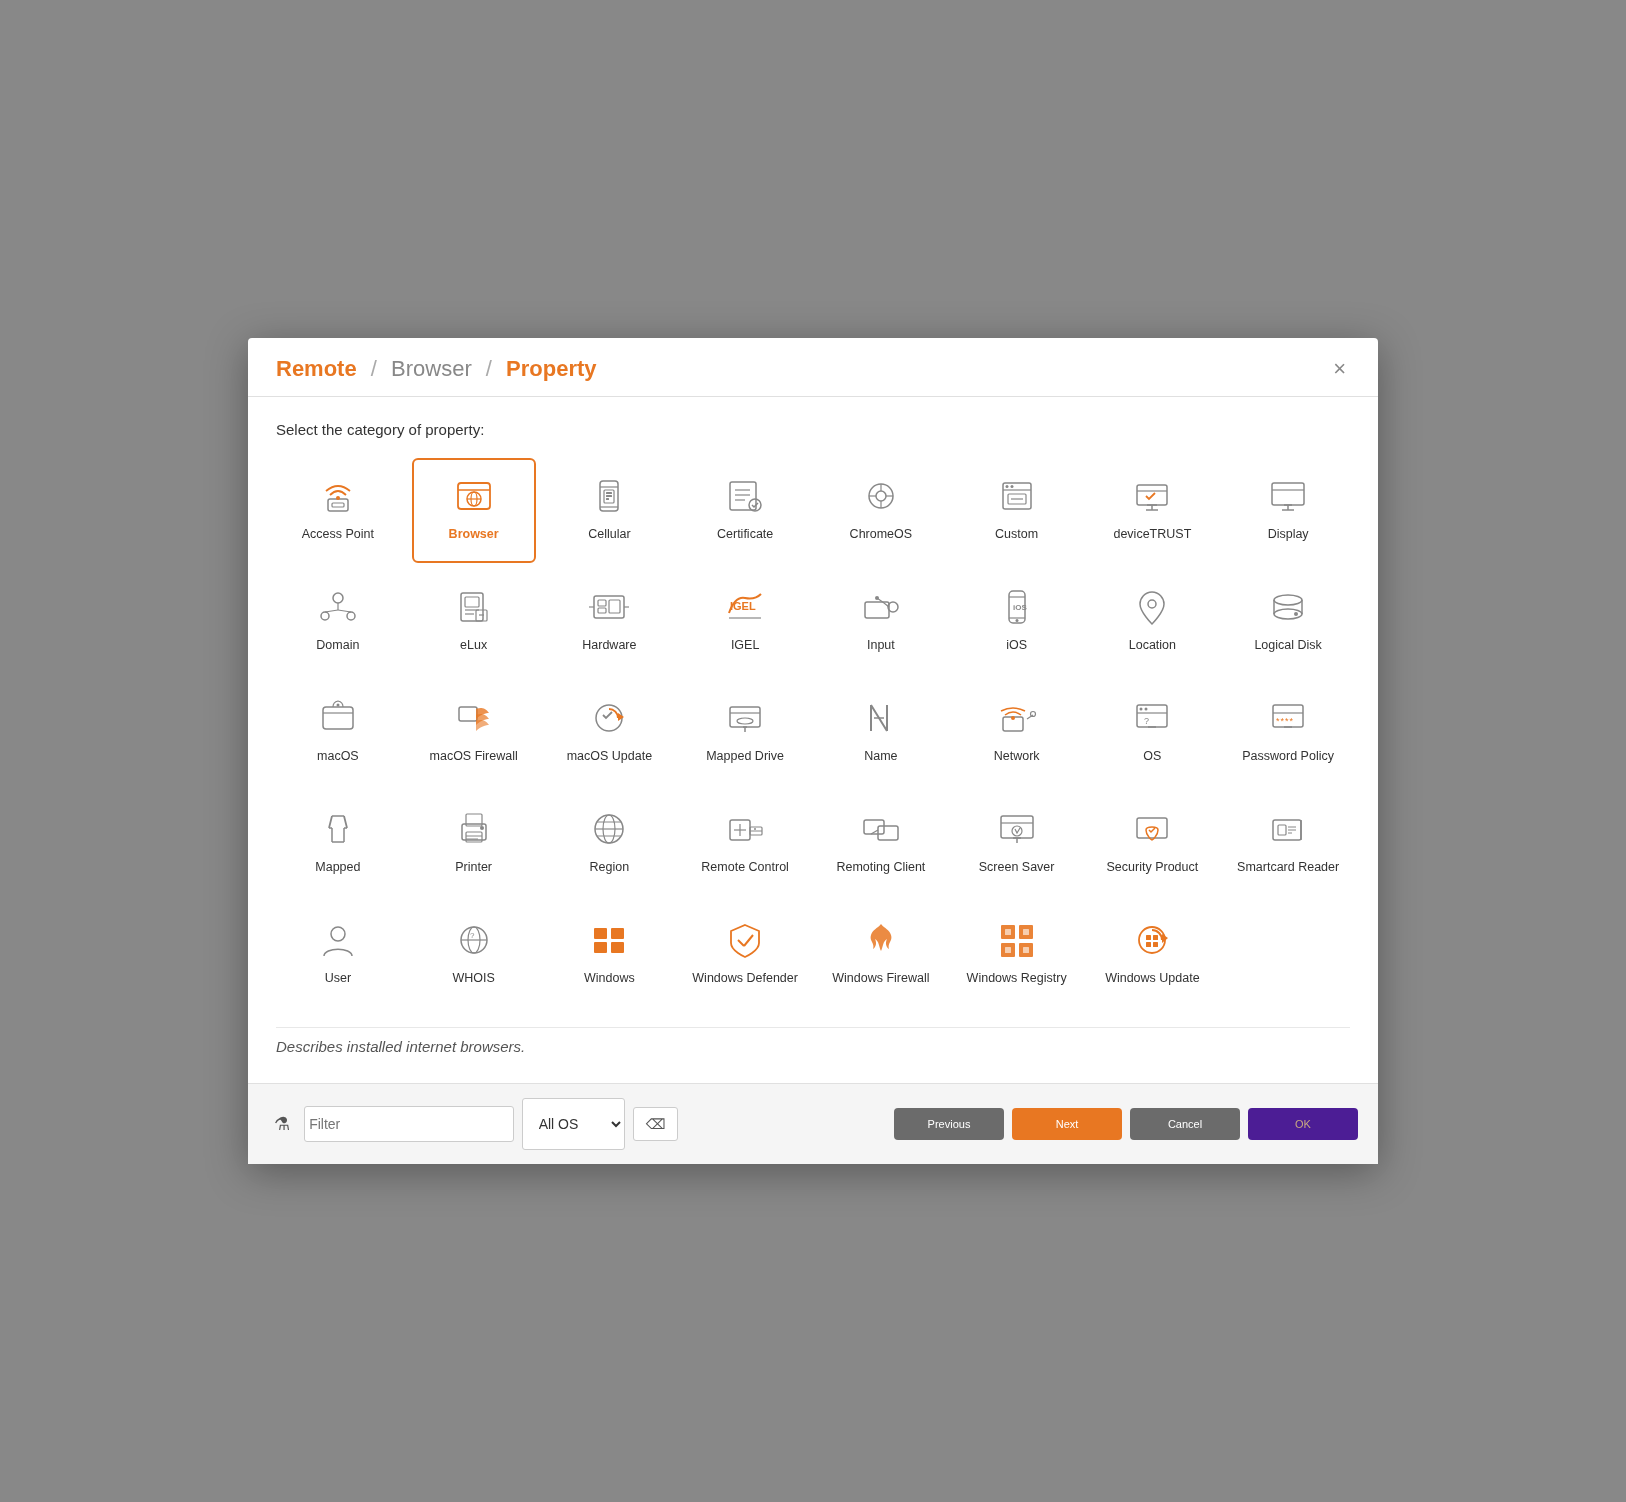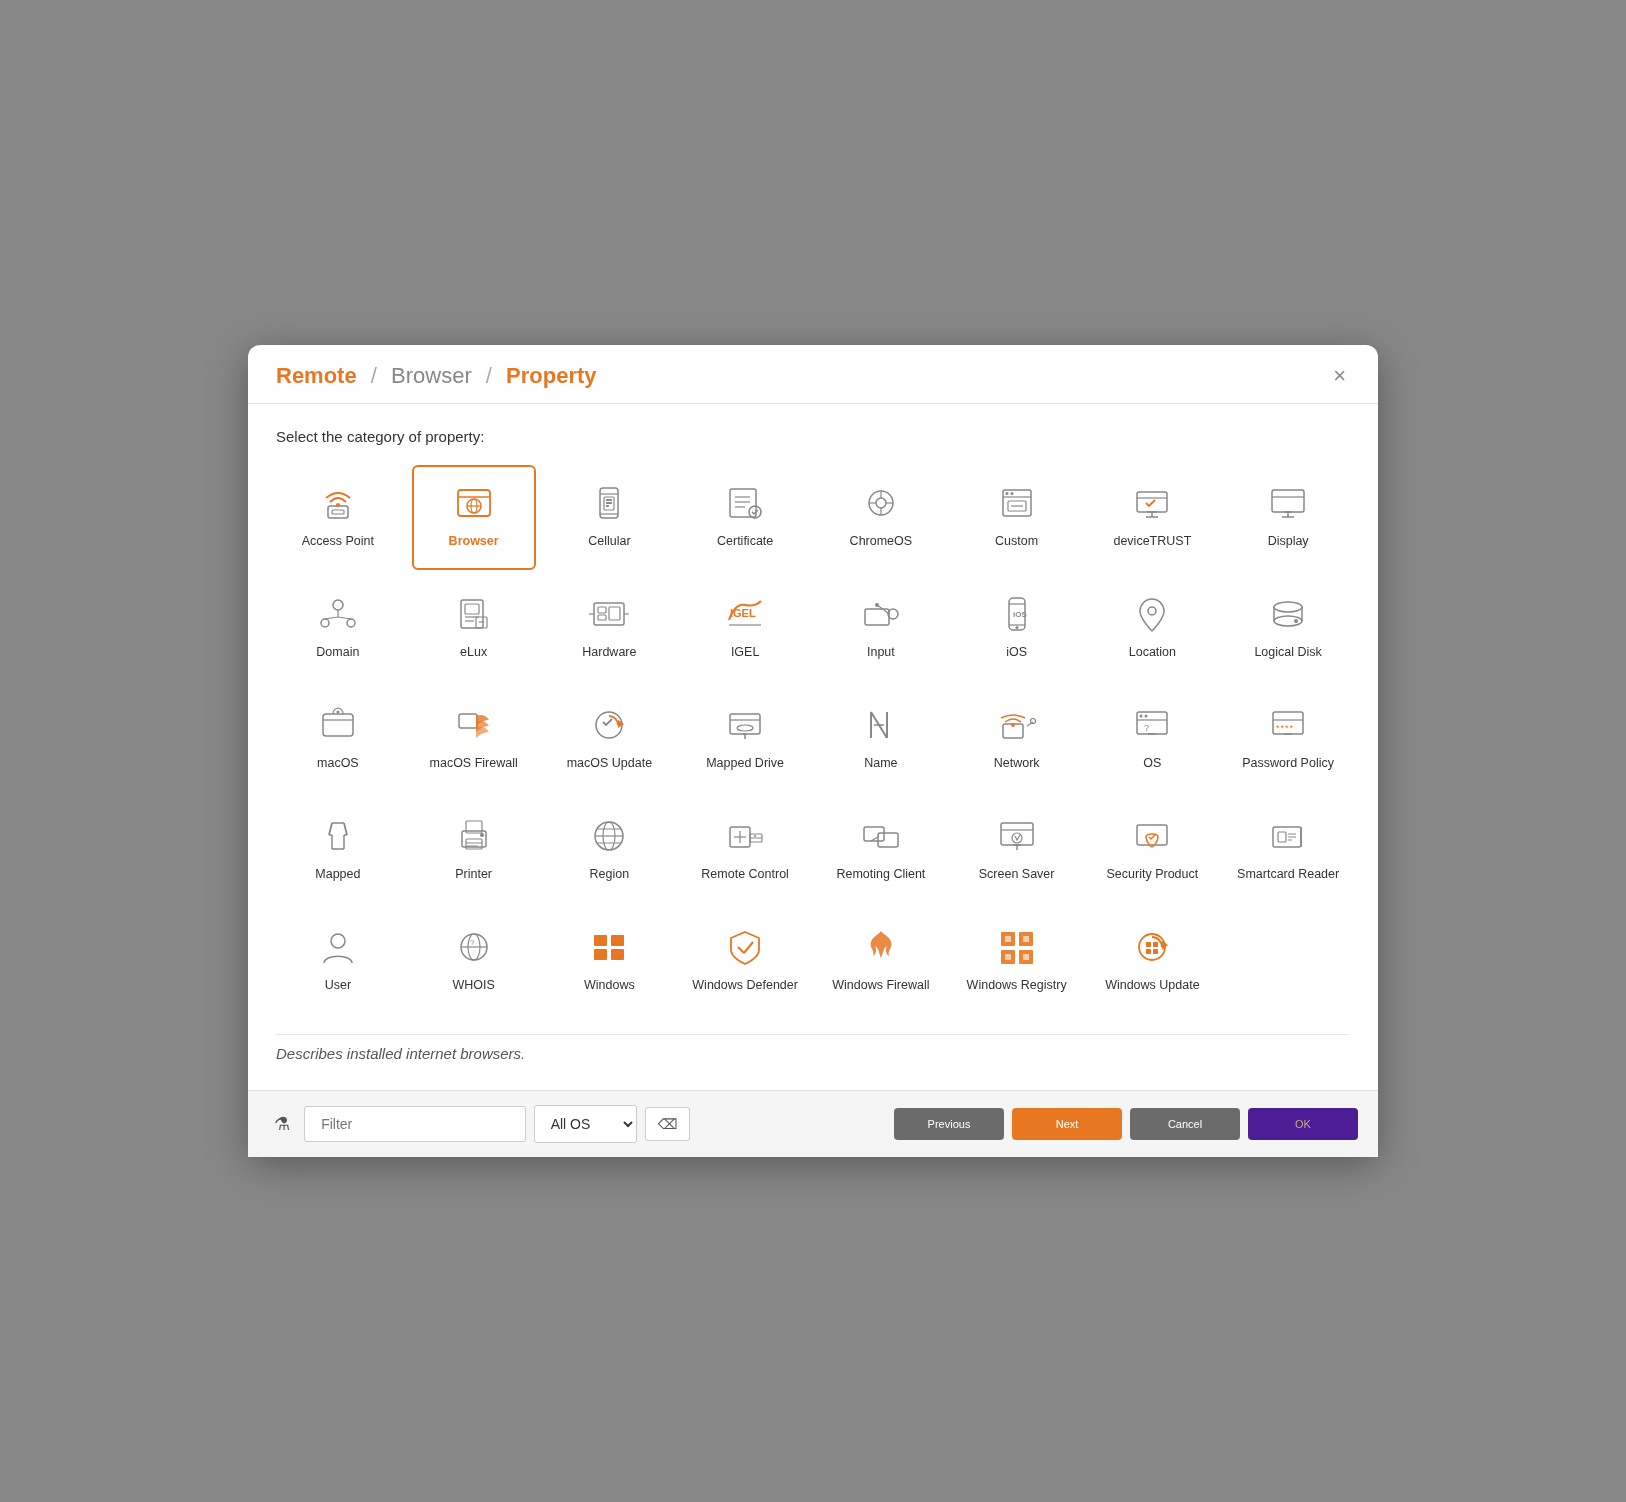--- a/index.html
+++ b/index.html
@@ -8,21 +8,21 @@
       background: #888;
       display: flex;
       align-items: center;
       justify-content: center;
       min-height: 100vh;
     }
     .dialog {
       background: #fff;
       width: 1130px;
       max-width: 98vw;
-      border-radius: 12px;
+      border-radius: 4px;
       box-shadow: 0 8px 40px rgba(0,0,0,0.35);
       display: flex;
       flex-direction: column;
     }
     .dialog-header {
       display: flex;
       align-items: center;
       justify-content: space-between;
       padding: 18px 28px 14px 28px;
       border-bottom: 1px solid #e0e0e0;
@@ -108,29 +108,29 @@
       gap: 8px;
       background: #f5f5f5;
     }
     .filter-icon {
       color: #555;
       font-size: 18px;
       padding: 0 6px;
     }
     .filter-input {
       flex: 1;
-      padding: 9px 16px;
+      padding: 9px 4px;
       border: 1px solid #ccc;
       border-radius: 3px;
       font-size: 14px;
       color: #666;
       outline: none;
     }
     .os-select {
-      padding: 9px 12px;
+      padding: 16px 12px;
       border: 1px solid #ccc;
       border-radius: 3px;
       font-size: 14px;
       color: #333;
       background: #fff;
       cursor: pointer;
       outline: none;
     }
     .clear-btn {
       padding: 8px 12px;

